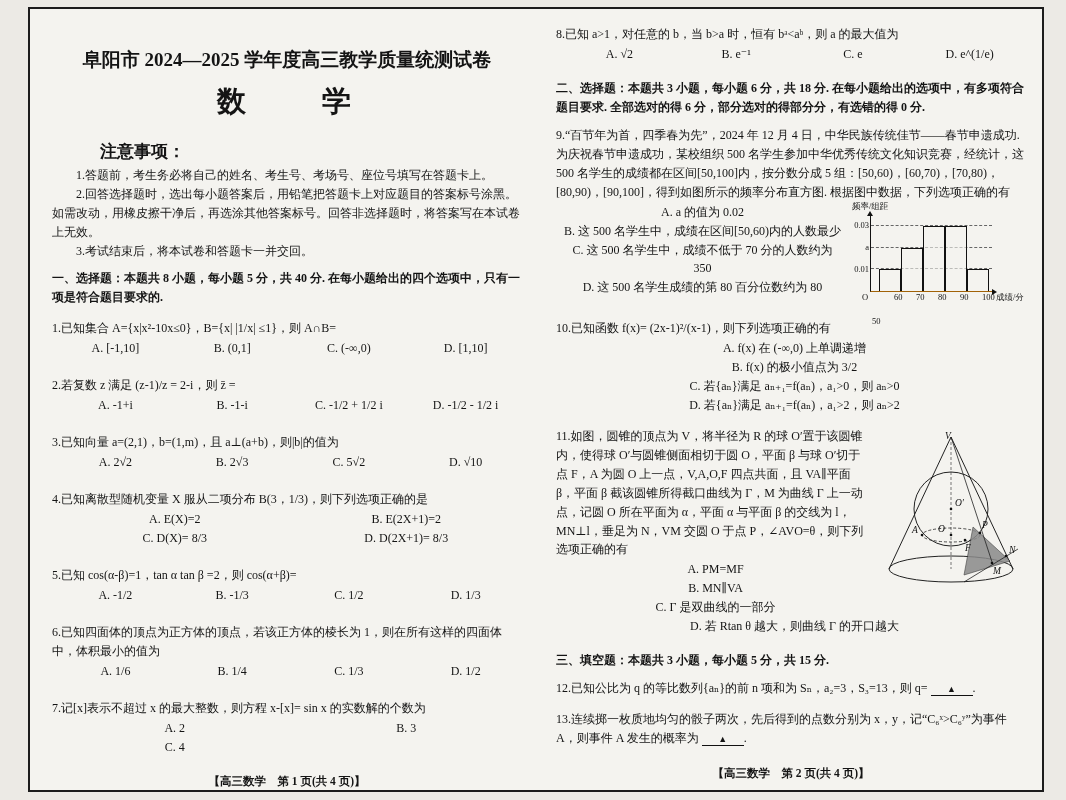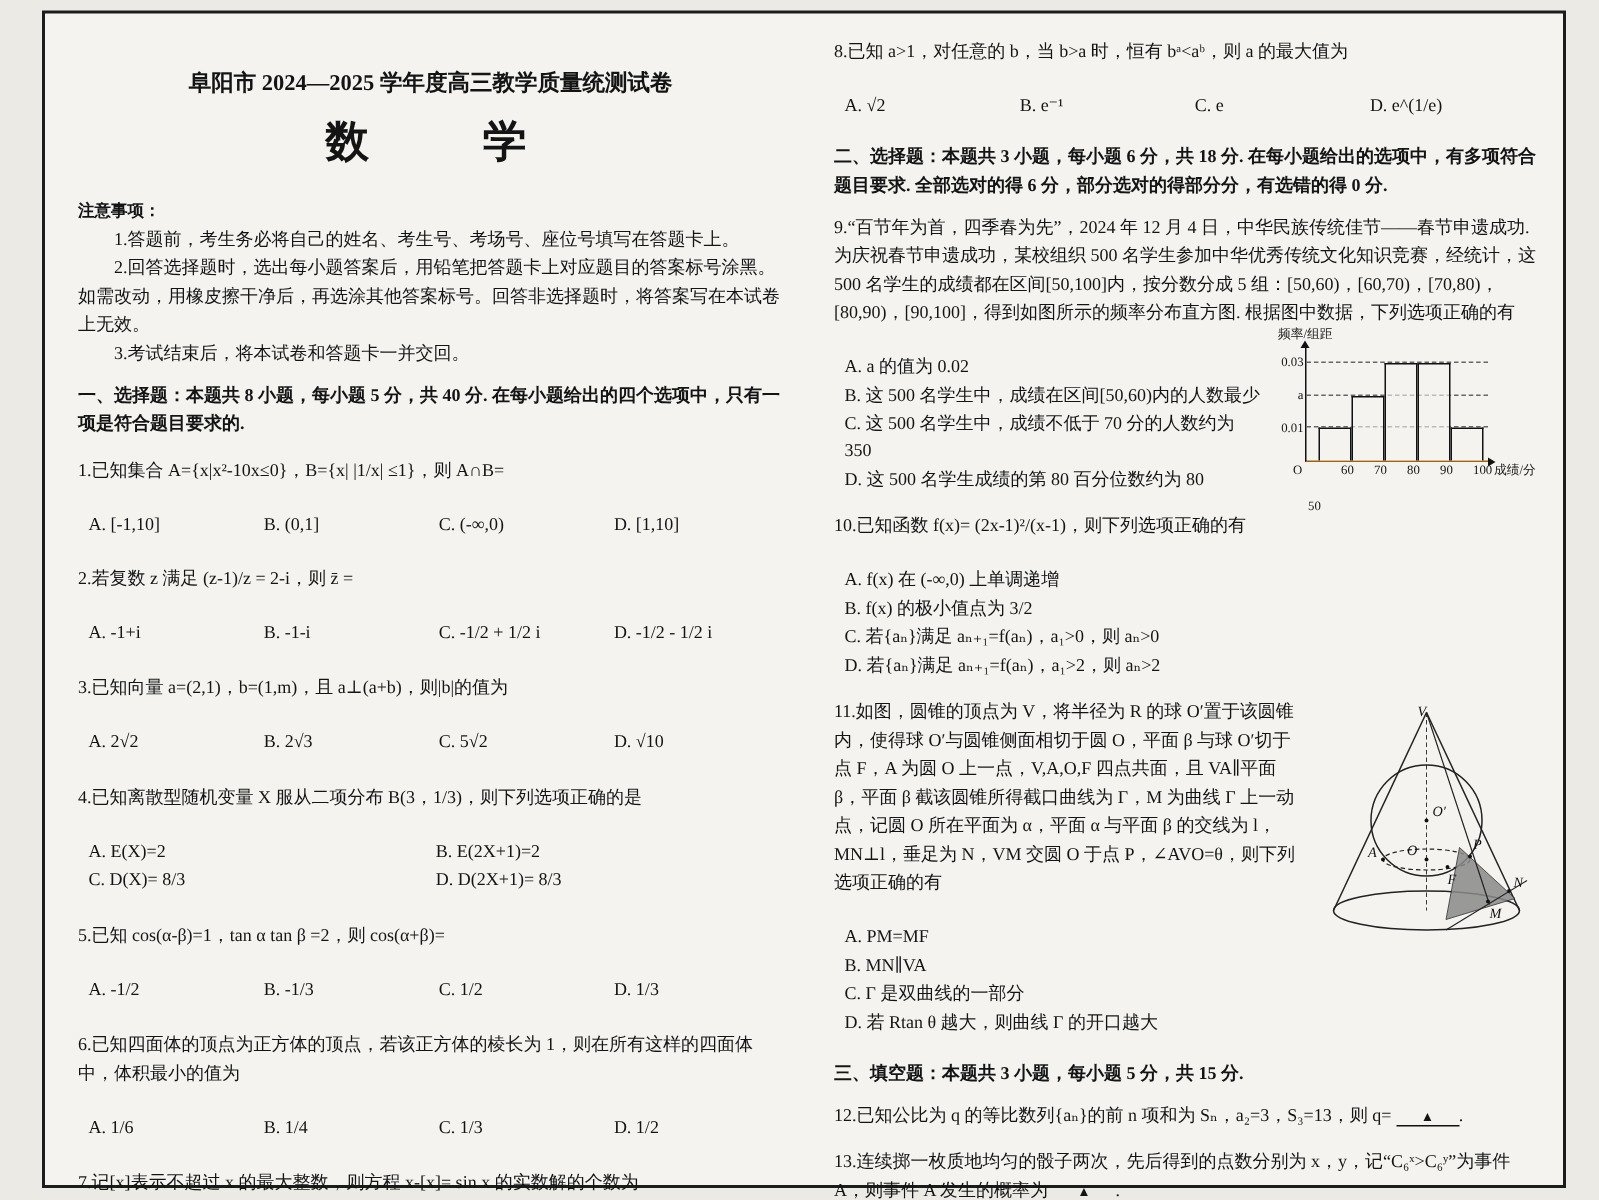--- a/index.html
+++ b/index.html
@@ -4,29 +4,29 @@
 <style>
   html,body{margin:0;padding:0;width:1066px;height:800px;overflow:hidden;
     background:#eceae5;color:#141414;
     font-family:"Liberation Serif","DejaVu Serif",serif;}
   .sheet{position:absolute;left:28px;top:7px;right:22px;bottom:8px;
     background:#f4f3ef;border:2px solid #1c1c1c;box-sizing:border-box;
     padding:10px 16px 6px 22px;display:flex;gap:34px;}
   .col{flex:1;min-width:0;display:flex;flex-direction:column;
     font-size:12px;line-height:1.58;}
   
-  .paper-title{text-align:center;font-weight:700;font-size:15px;margin-top:26px;}
+  .paper-title{text-align:center;font-weight:700;font-size:19px;margin-top:26px;}
   .subject{text-align:center;font-weight:700;font-size:29px;letter-spacing:6px;margin:4px 0 12px;}
-  .notice-head{font-weight:700;font-size:11px;margin-top:2px;}
+  .notice-head{font-weight:700;font-size:17px;margin-top:2px;margin-left:48px;}
   .notice p{margin:0;text-indent:2em;}
   .sec{font-weight:700;margin:9px 0 3px;}
   .q{margin:9px 0;}
   .right .q{margin:6px 0;}
   .q-text{}
-  .opts{margin-top:17px;padding-left:7px;}
+  .opts{margin-top:1px;padding-left:7px;text-align:center;}
   .opts4{display:grid;grid-template-columns:repeat(4,1fr);column-gap:4px;}
   .opts2{display:grid;grid-template-columns:repeat(2,1fr);column-gap:0;}
   .opts-col > *{display:block;}
   .blank{display:inline-block;min-width:34px;text-align:center;
     border-bottom:1px solid #111;font-size:9px;line-height:1;padding:0 4px 1px;}
   .foot{margin-top:auto;text-align:center;font-weight:700;font-size:11.5px;padding:6px 0 2px;}
   .clear{clear:both;}
   
   .chart{float:right;width:176px;margin:0 0 4px 8px;font-size:8.5px;line-height:1.1;}
   .chart-ylabel{margin-left:2px;margin-bottom:4px;}

